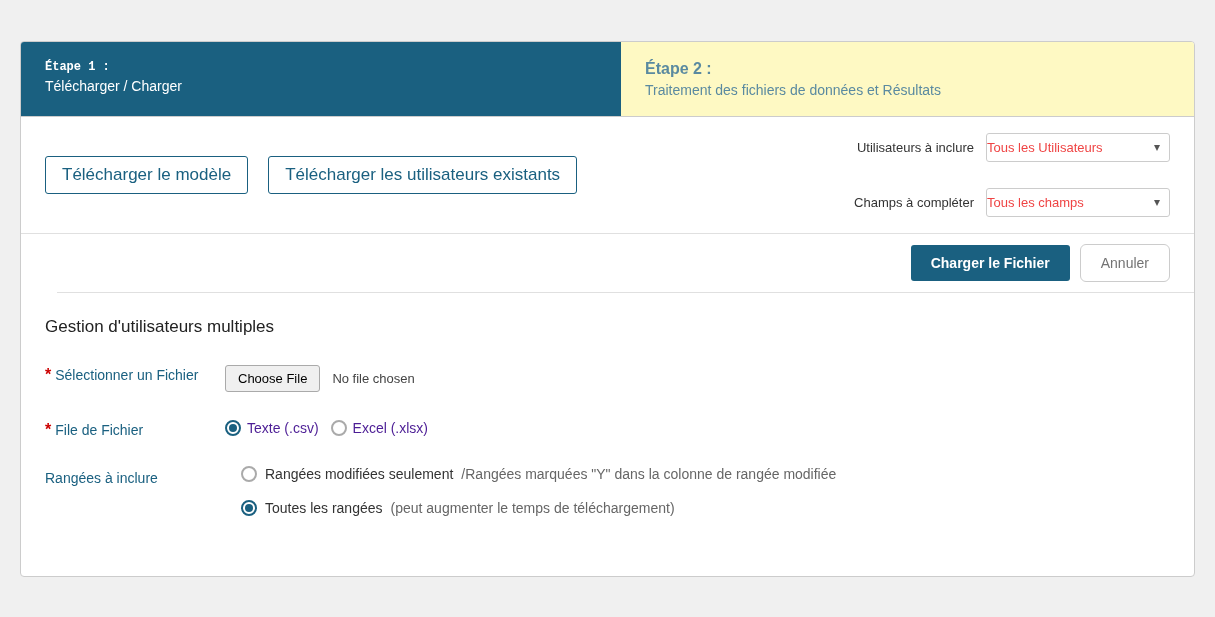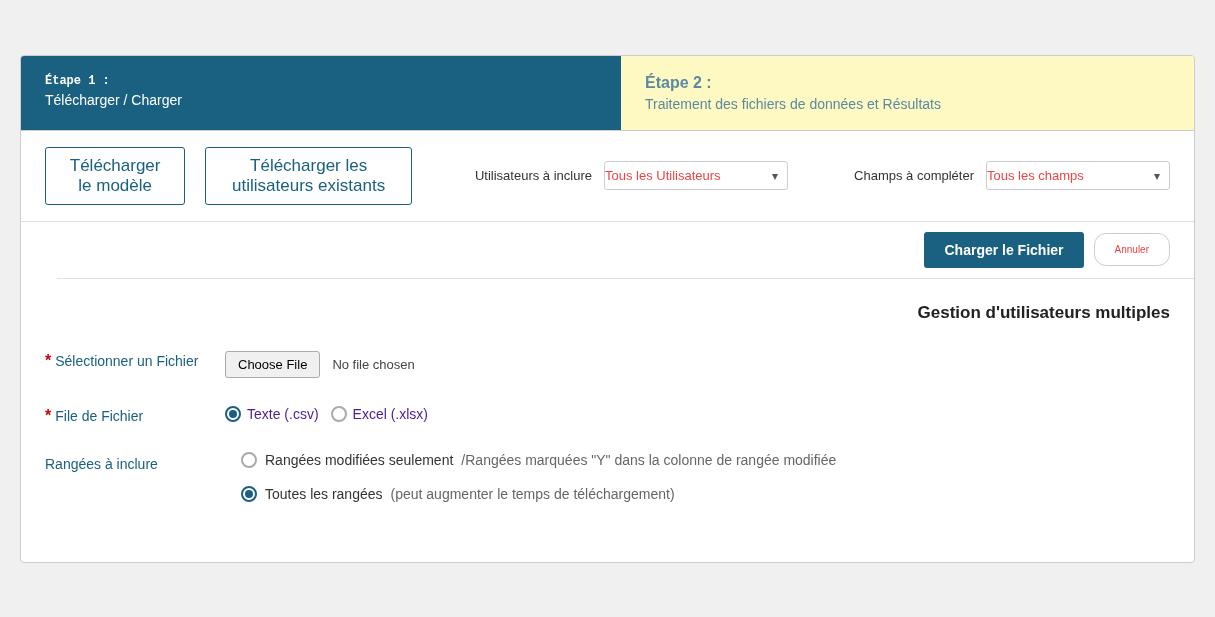--- a/index.html
+++ b/index.html
@@ -67,20 +67,21 @@
       color: #1a6080;
       background: #fff;
       padding: 8px 16px;
       font-size: 17px;
       cursor: pointer;
       border-radius: 3px;
     }
     .filters {
       margin-left: auto;
       display: flex;
+      flex-direction: column;
       gap: 26px;
       justify-content: space-between;
     }
     .filter-row {
       display: flex;
       align-items: center;
       gap: 12px;
     }
     .filter-label {
       font-size: 13px;
@@ -131,38 +132,37 @@
       color: #fff;
       border: none;
       padding: 10px 20px;
       font-size: 14px;
       cursor: pointer;
       border-radius: 3px;
       font-weight: bold;
     }
     .btn-cancel {
       background: #fff;
-      color: #ef4444;
+      color: #737373;
       border: 1px solid #ccc;
       padding: 10px 20px;
-      font-size: 10px;
-      cursor: pointer;
-      border-radius: 12px;
+      font-size: 14px;
+      cursor: pointer;
+      border-radius: 6px;
     }
 
     
     .main-content {
       padding: 24px 24px 32px;
     }
     .section-title {
       font-size: 17px;
-      font-weight: bold;
+      font-weight: normal;
       color: #222;
       margin-bottom: 28px;
-      text-align: right;
     }
 
     
     .form-row {
       display: flex;
       align-items: flex-start;
       margin-bottom: 28px;
     }
     .form-row-label {
       display: flex;

